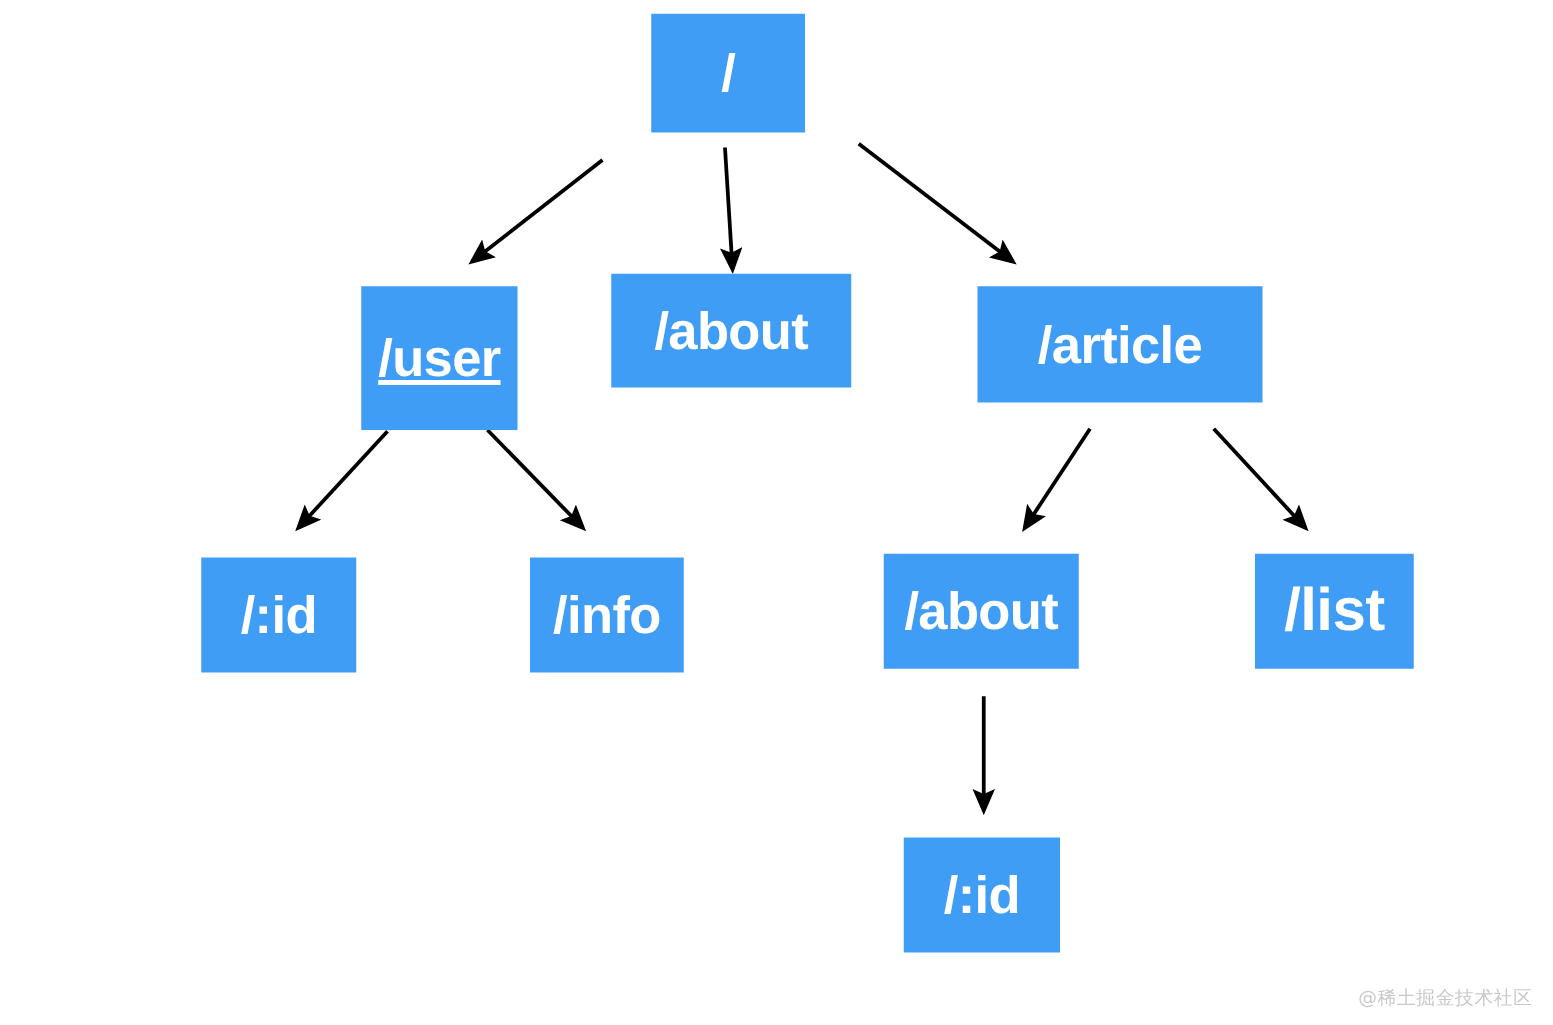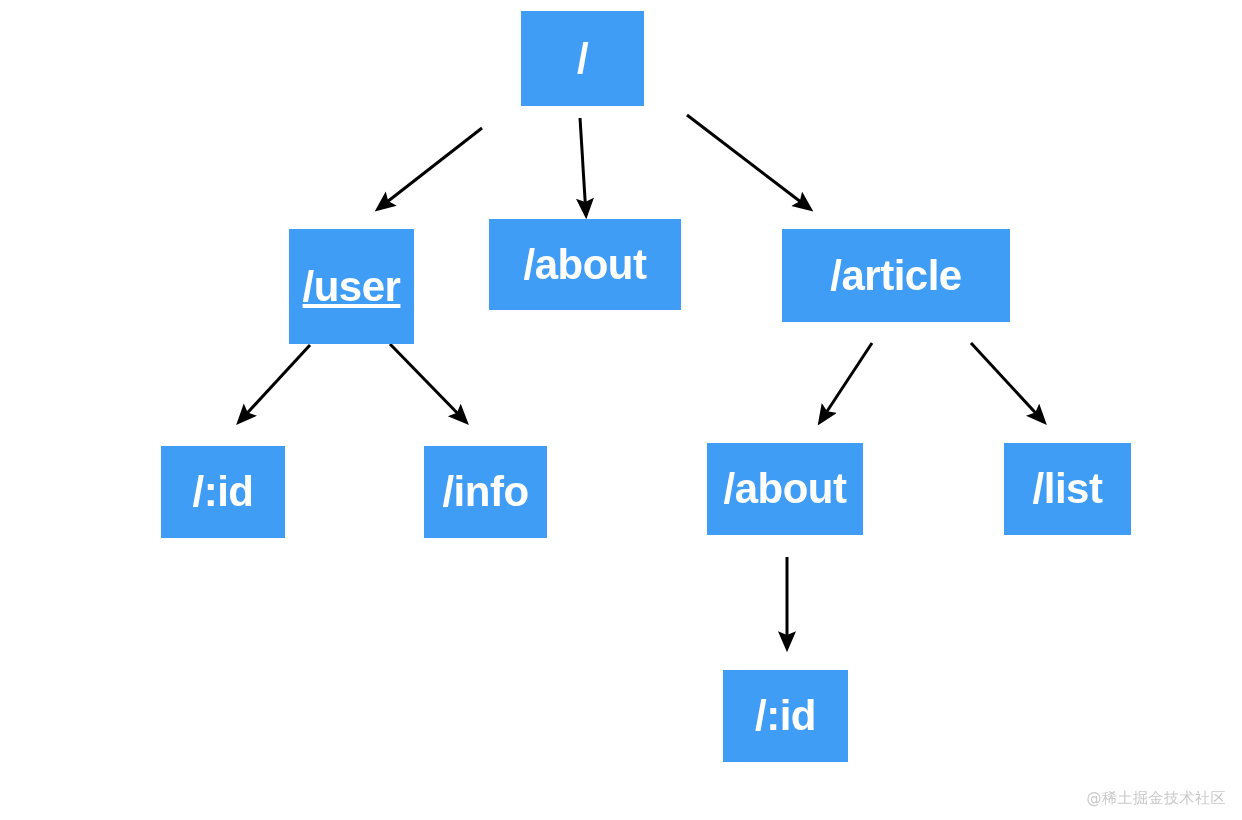--- a/index.html
+++ b/index.html
@@ -94,21 +94,21 @@
       </div>
       <div class="node" style="left: 161px; top: 446px; width: 124px; height: 92px; background: rgb(64, 157, 246); color: rgb(255, 255, 255); font-size: 42px;">
         <span class="node-label">/:id</span>
       </div>
       <div class="node" style="left: 424px; top: 446px; width: 123px; height: 92px; background: rgb(64, 157, 246); color: rgb(255, 255, 255); font-size: 42px;">
         <span class="node-label">/info</span>
       </div>
       <div class="node" style="left: 707px; top: 443px; width: 156px; height: 92px; background: rgb(64, 157, 246); color: rgb(255, 255, 255); font-size: 42px;">
         <span class="node-label">/about</span>
       </div>
-      <div class="node" style="left: 1004px; top: 443px; width: 127px; height: 92px; background: rgb(64, 157, 246); color: rgb(255, 255, 255); font-size: 42px;">
+      <div class="node" style="left: 1004px; top: 443px; width: 127px; height: 92px; background: rgb(64, 157, 246); color: rgb(255, 255, 255); font-size: 48px;">
         <span class="node-label">/list</span>
       </div>
       <div class="node" style="left: 723px; top: 670px; width: 125px; height: 92px; background: rgb(64, 157, 246); color: rgb(255, 255, 255); font-size: 42px;">
         <span class="node-label">/:id</span>
       </div>
     </div>
 
   <div id="watermark">@稀土掘金技术社区</div>
 
 </div>

